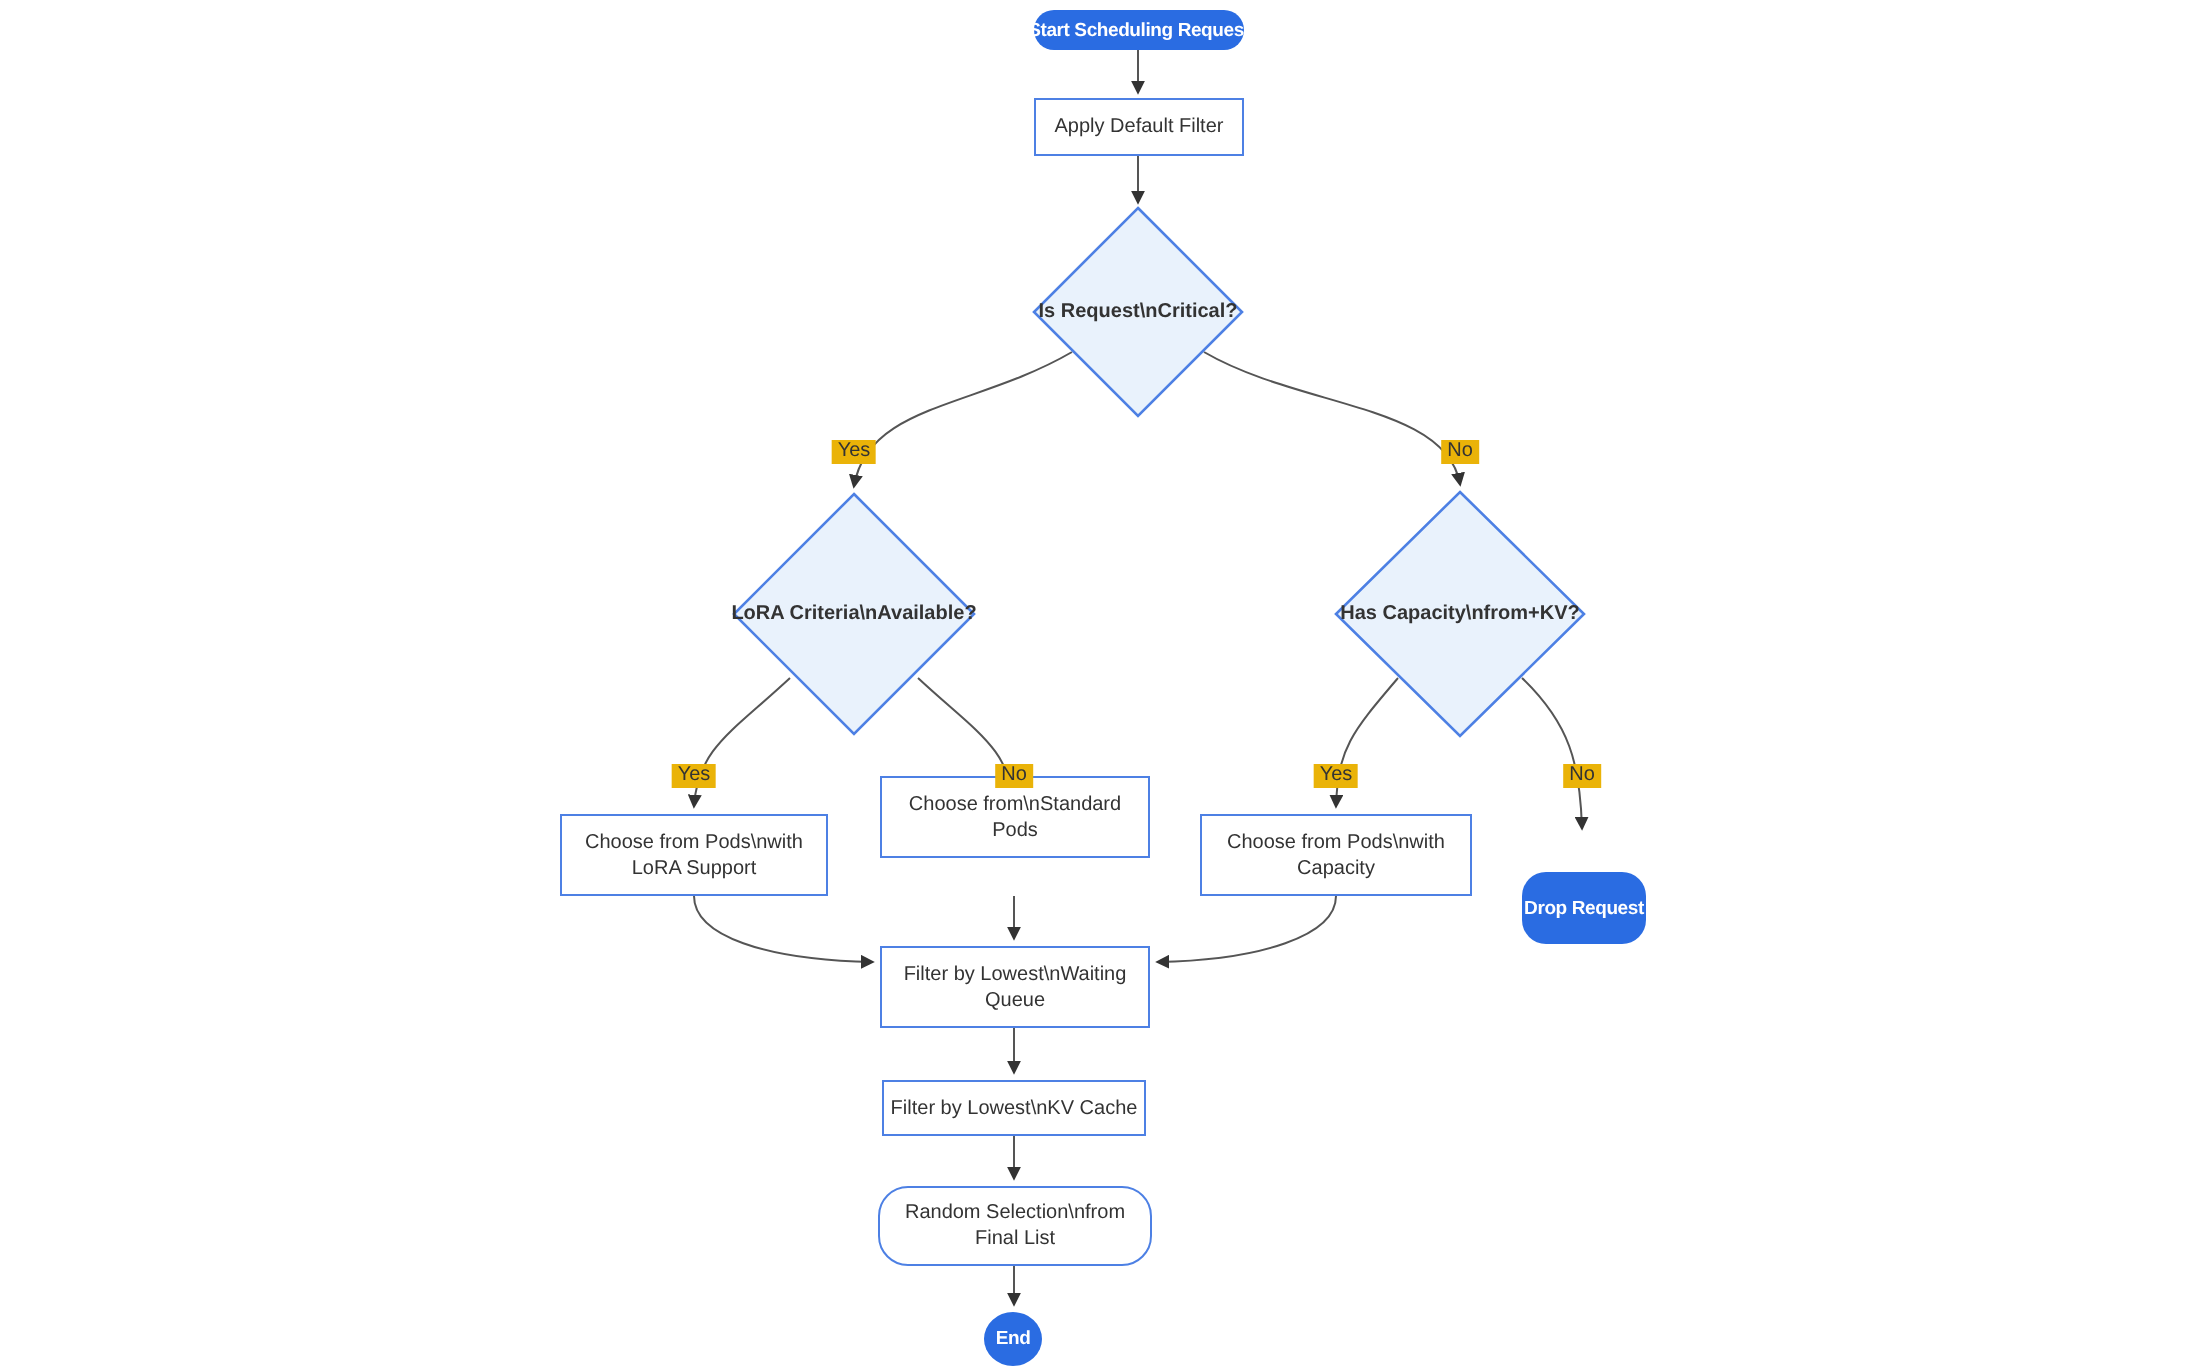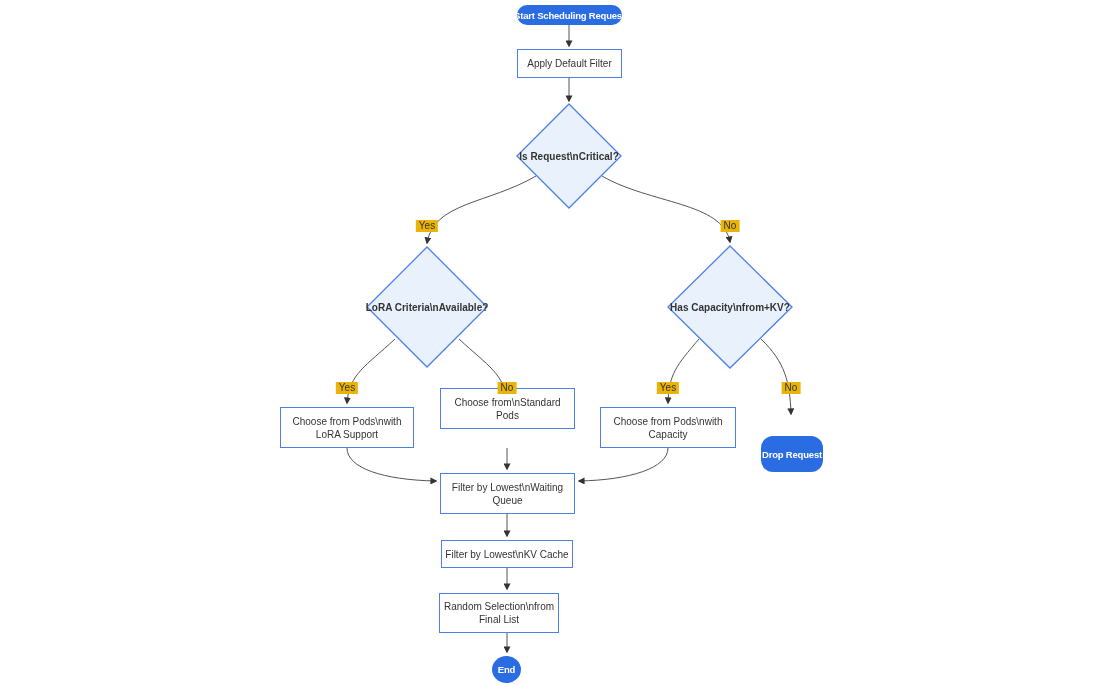--- a/index.html
+++ b/index.html
@@ -130,21 +130,21 @@
 
   <div class="node process" style="left:440px;top:473px;width:135px;height:41px;">
     <div class="ln">Filter by Lowest\nWaiting</div>
     <div class="ln">Queue</div>
   </div>
 
   <div class="node process" style="left:441px;top:540px;width:132px;height:28px;">
     <div class="ln">Filter by Lowest\nKV Cache</div>
   </div>
 
-  <div class="node process" style="left:439px;top:593px;width:120px;height:40px;">
+  <div class="node process" style="left:439px;top:593px;width:137px;height:40px;border-radius:15px;">
     <div class="ln">Random Selection\nfrom</div>
     <div class="ln">Final List</div>
   </div>
 
   <div class="node stadium end-circle" style="left:492px;top:656px;width:29px;height:27px;">
     <span>End</span>
   </div>
 
   <span class="edge-label" style="left:427px;top:226px;">Yes</span>
   <span class="edge-label" style="left:730px;top:226px;">No</span>

